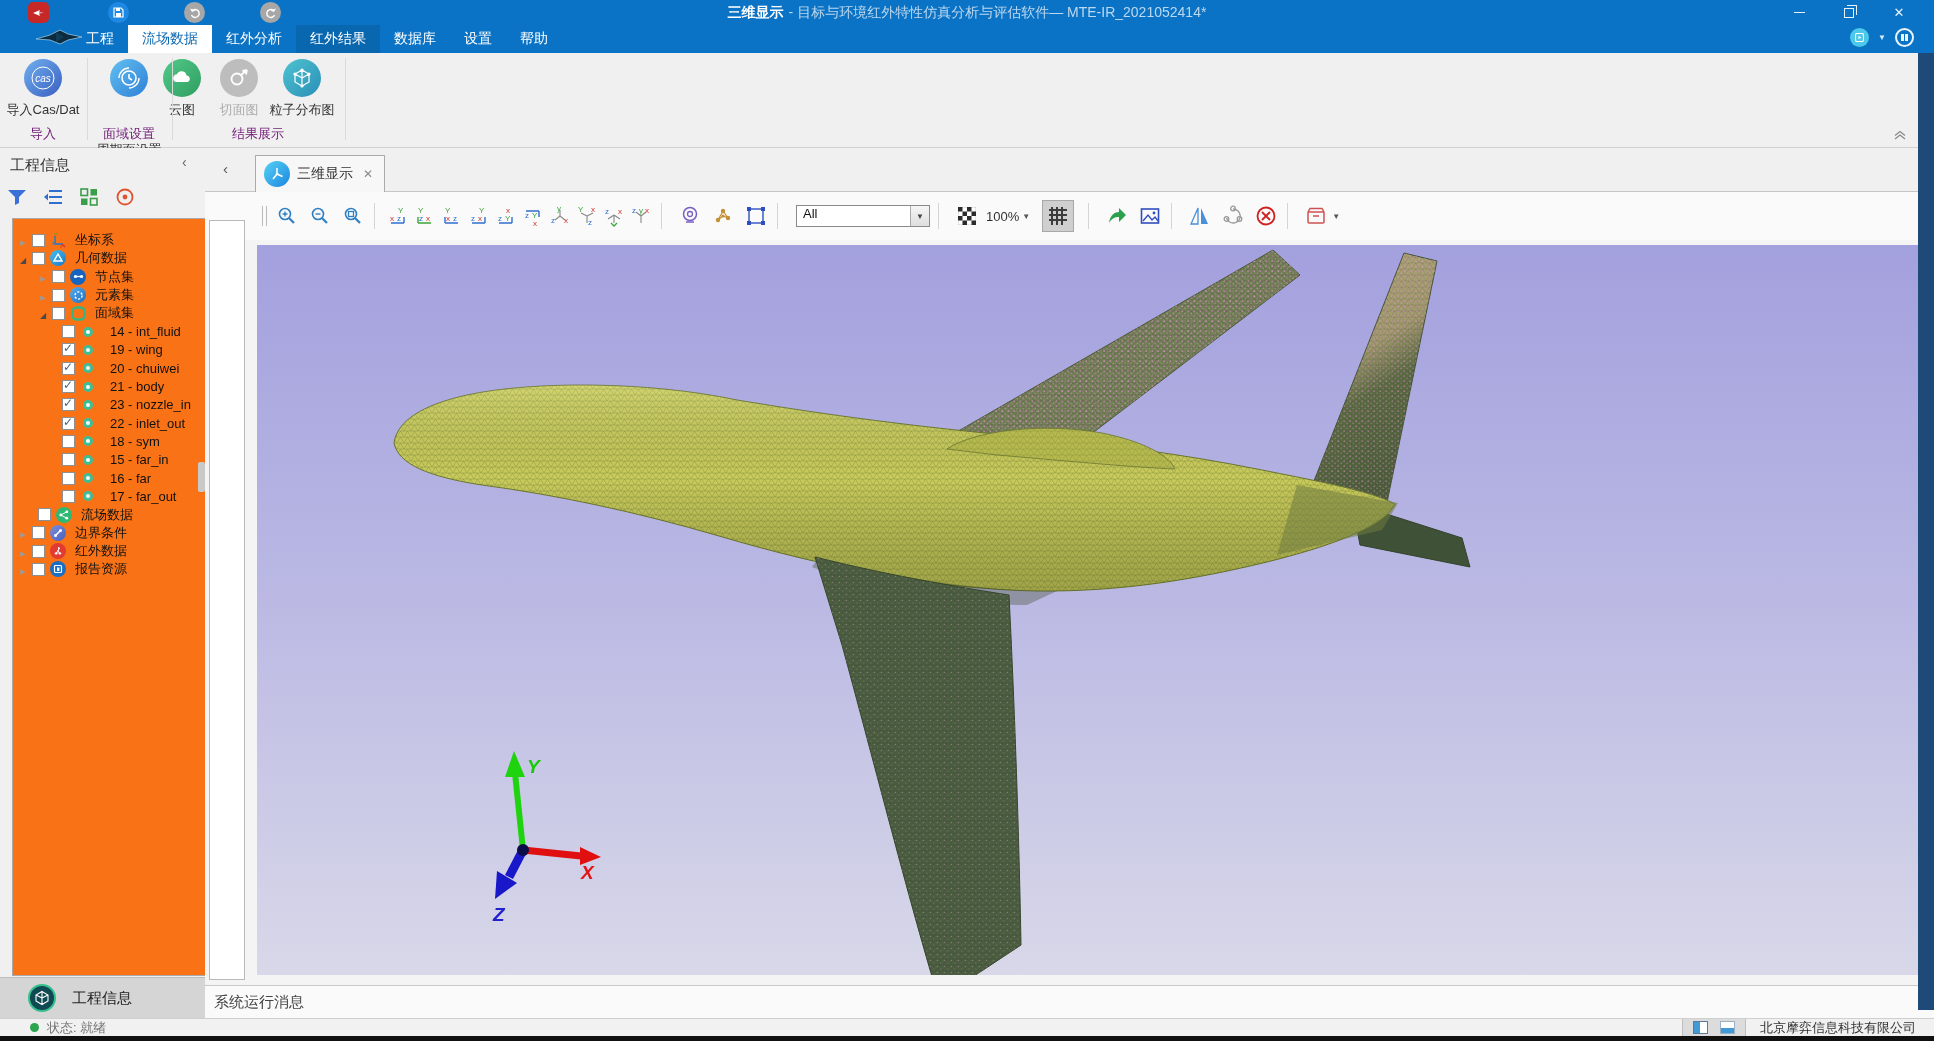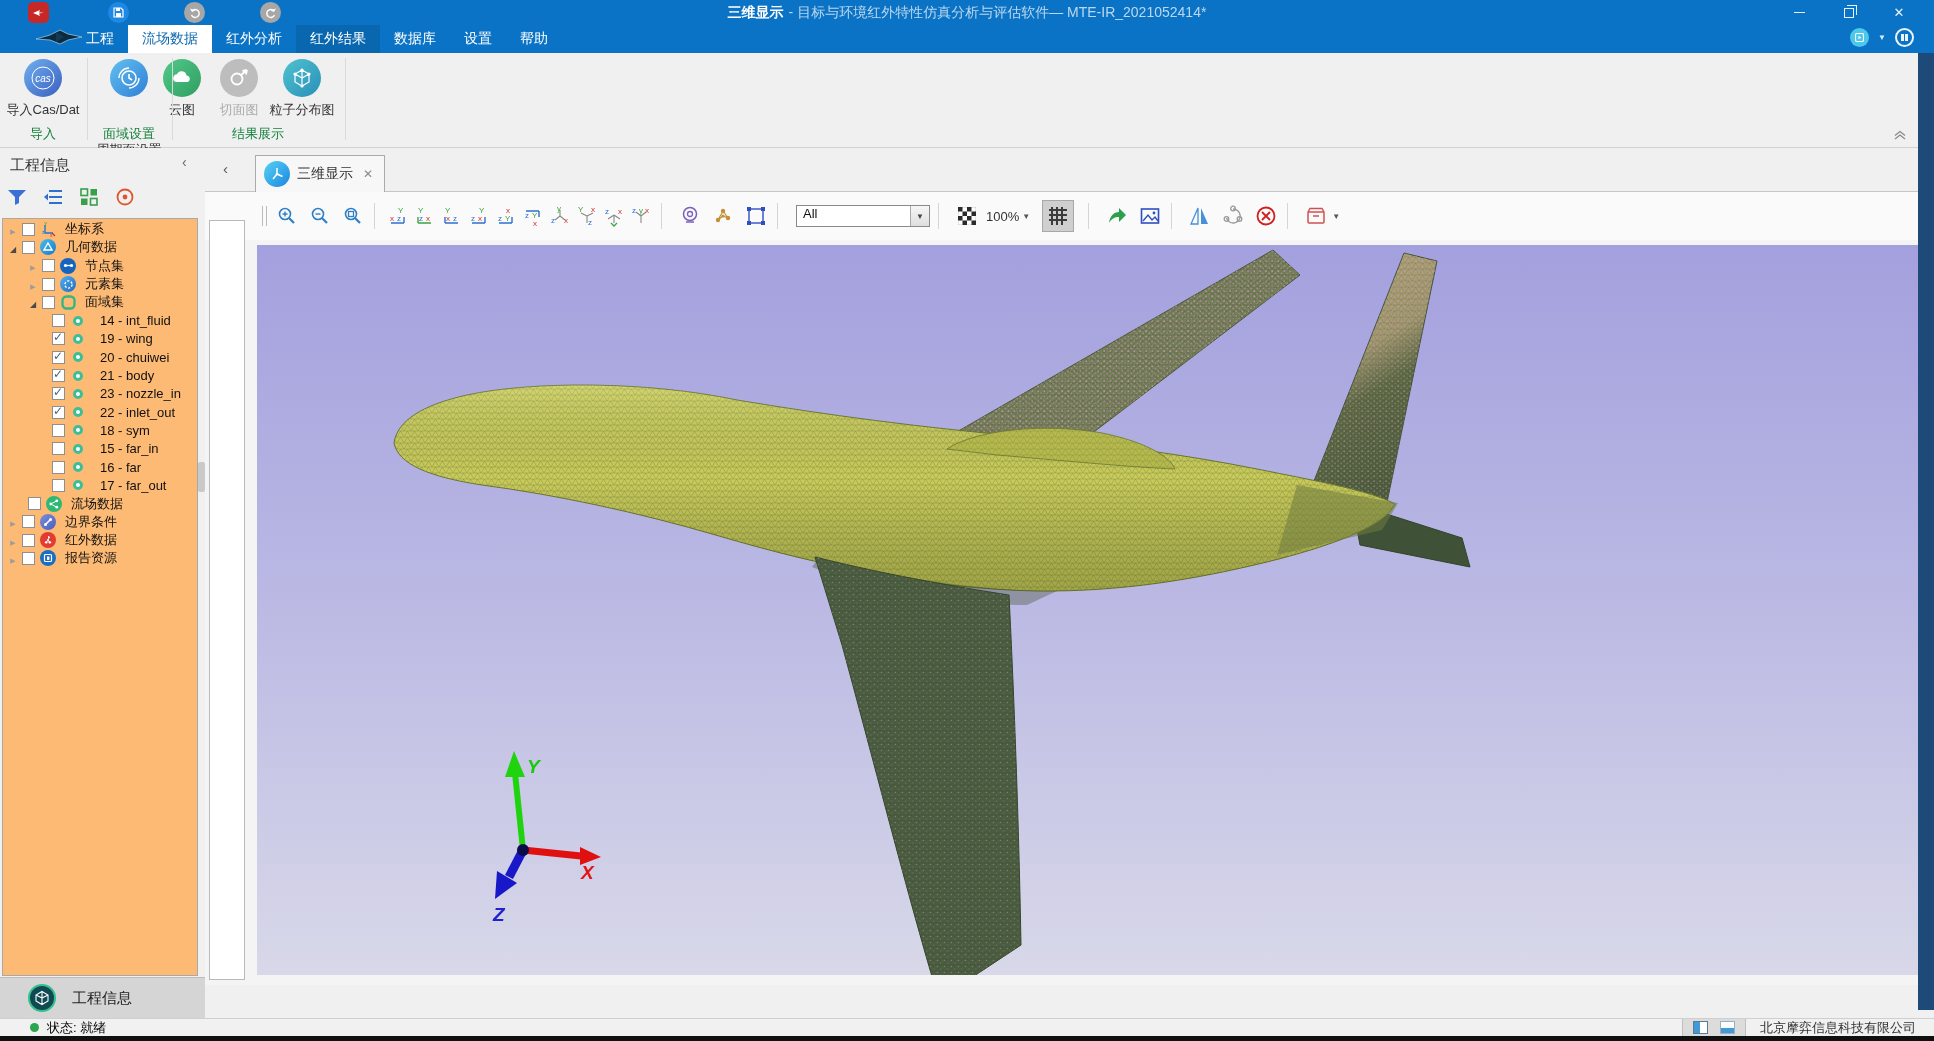--- a/index.html
+++ b/index.html
@@ -36,34 +36,34 @@
   .mr-caret{color:#d7ecf8;font-size:8px;}
   .mr-circle2{width:19px;height:19px;border-radius:50%;border:2px solid #eaf4fb;display:flex;align-items:center;justify-content:center;}
 
   
   .ribbon{left:0;top:53px;width:1934px;height:95px;background:#f0f0f0;border-bottom:1px solid #d2d2d2;padding-left:48px;}
   .rib-sep{position:absolute;top:5px;height:82px;width:1px;background:#dadada;}
   .rib-btn{position:absolute;top:6px;display:flex;flex-direction:column;align-items:center;width:86px;}
   .rib-circle{width:38px;height:38px;border-radius:50%;display:flex;align-items:center;justify-content:center;margin-bottom:4px;}
   .rib-label{font-size:13px;color:#333;white-space:nowrap;}
   .rib-btn.disabled .rib-label{color:#ababab;}
-  .grp-label{position:absolute;top:72px;font-size:13px;color:#15803d;transform:translateX(-50%);}
+  .grp-label{position:absolute;top:72px;font-size:13px;color:#701a75;transform:translateX(-50%);}
   .rib-collapse{position:absolute;left:1893px;top:76px;color:#888;font-size:12px;}
 
   
   .right-strip{left:1918px;top:53px;width:16px;height:957px;background:#1d4a78;z-index:30;}
   .black-strip{left:0;top:1036px;width:1934px;height:5px;background:#101010;z-index:40;}
 
   
   .leftpanel{left:0;top:148px;width:205px;height:830px;background:#f0f0f0;}
   .lp-header{position:absolute;left:10px;top:8px;font-size:15px;color:#333;}
   .lp-collapse{position:absolute;left:182px;top:6px;font-size:14px;color:#666;}
   .lp-tools{position:absolute;left:6px;top:38px;display:flex;gap:14px;align-items:center;}
   .lp-tool{width:22px;height:22px;display:flex;align-items:center;justify-content:center;}
-  .treebox{position:absolute;left:2px;top:70px;width:196px;height:758px;background:#fdba74;border:1px solid #a9a9a9;overflow:hidden;padding-top:1px;}
+  .treebox{position:absolute;left:12px;top:70px;width:196px;height:758px;background:#f97316;border:1px solid #a9a9a9;overflow:hidden;padding-top:12px;}
   .trow{height:18.3px;display:flex;align-items:center;font-size:13px;color:#111;}
   .trow .arrow{width:12px;text-align:center;flex:0 0 12px;}
   .arrow[data-arrow="collapsed"]:before{content:"▶";font-size:7px;color:#9b9b9b;}
   .arrow[data-arrow="expanded"]:before{content:"◢";font-size:8px;color:#4a4a4a;}
   .cb{flex:0 0 13px;width:13px;height:13px;border:1px solid #8f8f8f;background:#fff;margin-left:3px;position:relative;}
   .cb[data-checked="true"]:before{content:"✓";position:absolute;left:0px;top:-3px;font-size:12px;color:#44617c;}
   .ticon{margin-left:5px;flex:0 0 16px;width:16px;height:16px;display:flex;align-items:center;justify-content:center;}
   .tlabel{margin-left:9px;white-space:nowrap;}
   .lvl0{padding-left:4px;} .lvl1{padding-left:24px;} .lvl2{padding-left:46px;}
   .lvl2 .tlabel{margin-left:14px;}
@@ -100,21 +100,21 @@
   .white-col{position:absolute;left:4px;top:72px;width:36px;height:760px;background:#fff;border:1px solid #b9b9b9;}
   .canvas{position:absolute;left:52px;top:97px;width:1662px;height:730px;
           background:linear-gradient(180deg,#a3a0de 0%,#b9b7e3 45%,#d8d8e9 100%);}
   .canvas svg{position:absolute;left:0;top:0;}
 
   
   .msgpanel{left:205px;top:985px;width:1729px;height:33px;background:#fafafa;border-top:1px solid #c9c9c9;display:flex;align-items:center;z-index:10;}
   .msg-title{margin-left:9px;font-size:15px;color:#444;}
   .statusrow{left:0;top:1018px;width:1934px;height:18px;background:#f1f1f1;border-top:1px solid #cfcfcf;display:flex;align-items:center;z-index:35;}
   .st-dot{margin-left:30px;width:9px;height:9px;border-radius:50%;background:#2da44e;}
-  .st-text{margin-left:8px;font-size:13px;color:#000000;}
+  .st-text{margin-left:8px;font-size:13px;color:#737373;}
   .st-right{position:absolute;right:18px;display:flex;align-items:center;height:100%;padding-left:36px;}
   .st-seg{display:flex;align-items:center;height:100%;background:#dcdcdc;border-left:1px solid #bfbfbf;border-right:1px solid #bfbfbf;padding:0 10px;gap:12px;}
   .st-ico1{width:15px;height:13px;border:1px solid #5a7a9a;background:linear-gradient(90deg,#3f9ad6 0 45%,#fff 45%);}
   .st-ico2{width:15px;height:13px;border:1px solid #9ab0c4;background:linear-gradient(#fff 0 55%,#3f9ad6 55%);}
   .st-company{margin-left:14px;font-size:13px;color:#333;}
   text{font-family:"Liberation Sans","DejaVu Sans",sans-serif;}
 </style>
 </head>
 <body>
 
@@ -775,20 +775,23 @@
         <line x1="66" y1="125" x2="52" y2="152" stroke="#1818c8" stroke-width="9"></line>
         <polygon points="40,146 60,158 38,174" fill="#1818c8"></polygon>
         <circle cx="66" cy="125" r="6" fill="#0c0c4a"></circle>
         <text x="70" y="48" font-size="19" font-weight="bold" font-style="italic" fill="#18c90c">Y</text>
         <text x="124" y="154" font-size="19" font-weight="bold" font-style="italic" fill="#e21414">X</text>
         <text x="36" y="196" font-size="19" font-weight="bold" font-style="italic" fill="#2222cc">Z</text>
       </svg>
     </div>
   </div>
 
+  <div class="abs msgpanel">
+    <span class="msg-title">系统运行消息</span>
+  </div>
 
   <div class="abs statusrow">
     <span class="st-dot"></span>
     <span class="st-text">状态: 就绪</span>
     <div class="st-right">
       <div class="st-seg">
         <span class="st-ico1"></span>
         <span class="st-ico2"></span>
       </div>
       <span class="st-company">北京摩弈信息科技有限公司</span>

